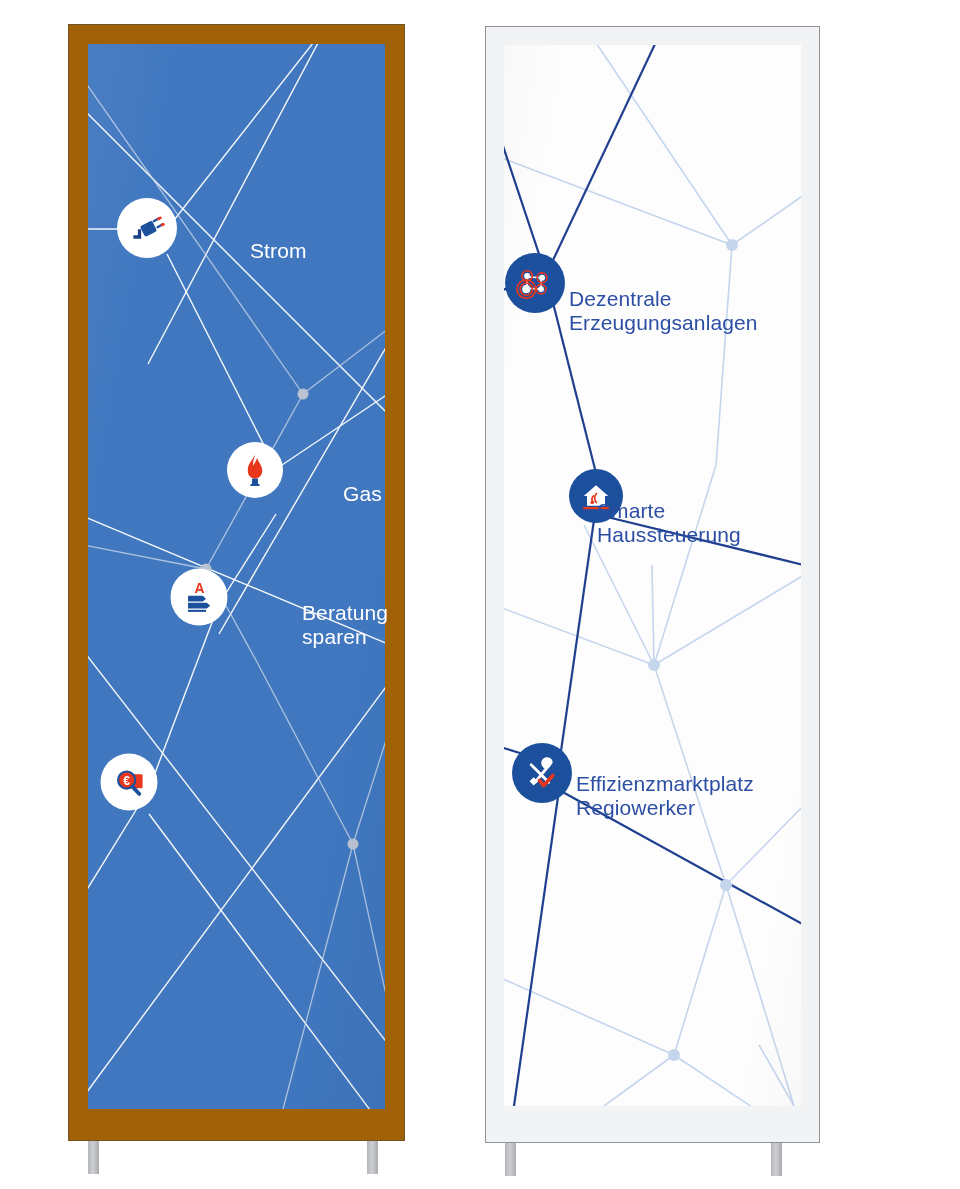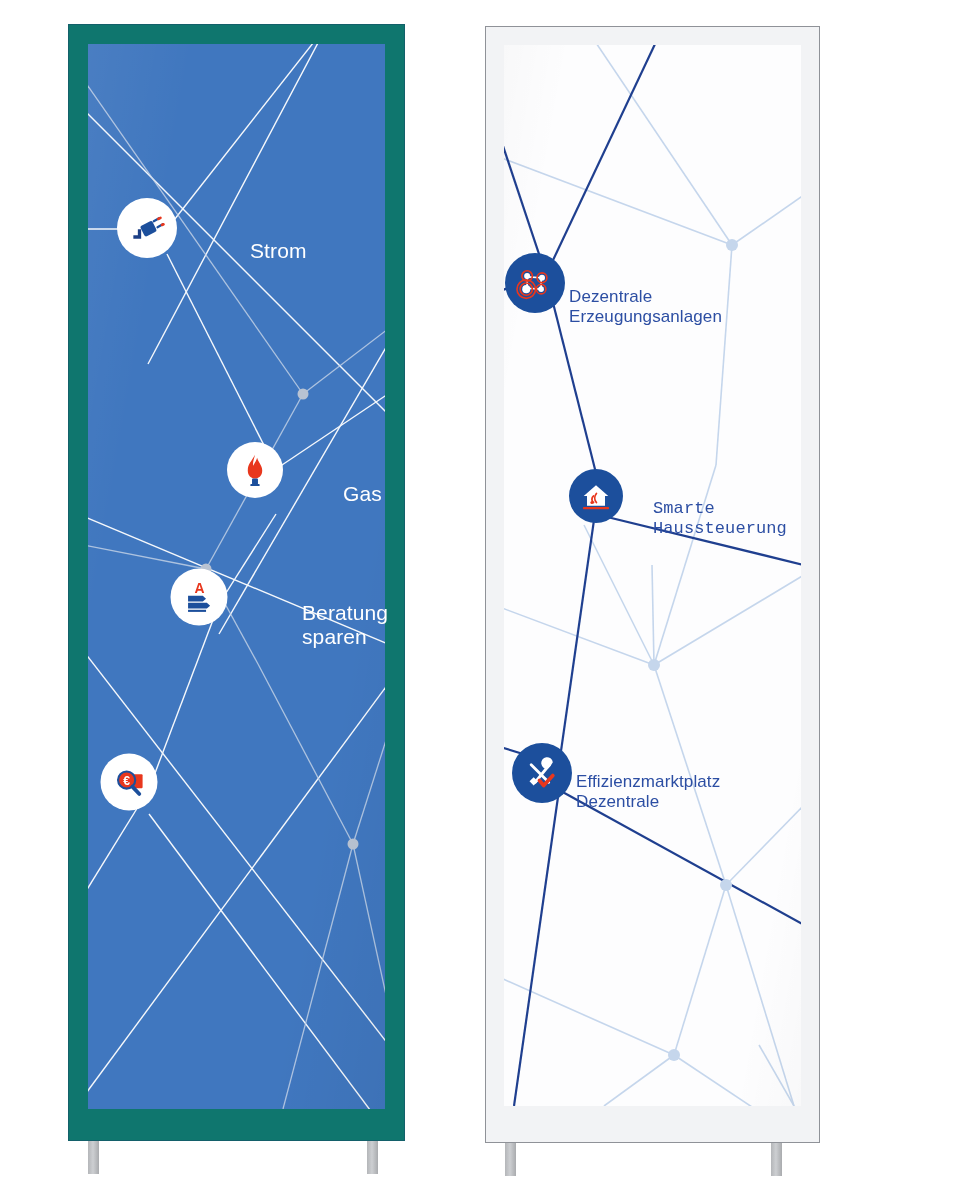--- a/index.html
+++ b/index.html
@@ -23,21 +23,21 @@
   
   .banner {
     position: absolute;
   }
 
   .banner-left {
     left: 68px;
     top: 24px;
     width: 337px;
     height: 1117px;
-    background: #0f766e;
+    background: #a16207;
     box-shadow: inset 0 0 0 1px rgba(28,58,101,.35);
   }
   .banner-left .inner {
     position: absolute;
     left: 20px;
     top: 20px;
     right: 20px;
     bottom: 32px;
     background: #4077bf;
     overflow: hidden;
@@ -104,21 +104,21 @@
     line-height: 1.16;
     font-weight: 400;
     letter-spacing: .1px;
   }
   .label-on-blue {
     color: #ffffff;
     font-size: 21px;
   }
   .label-on-white {
     color: #2c4ea3;
-    font-size: 17px;
+    font-size: 21px;
   }
 </style>
 </head>
 <body>
 
 <div class="stage">
 
   <div class="banner banner-left">
     <div class="inner">
 
@@ -290,41 +290,41 @@
       <svg width="36" height="36" viewBox="0 0 44 44">
         <path d="M22 9 L37 22 L33 22 L33 34 L11 34 L11 22 L7 22 Z" fill="#ffffff"></path>
         <g stroke="#e8371d" stroke-width="2.2" fill="none" stroke-linecap="round">
           <path d="M19 30 A5 5 0 0 1 19 22"></path>
           <path d="M22.5 30 A8.6 8.6 0 0 1 22.5 19"></path>
         </g>
         <circle cx="17" cy="30" r="1.9" fill="#e8371d"></circle>
         <rect x="6" y="35.4" width="32" height="2.8" rx="1" fill="#e8371d"></rect>
       </svg>
     </div>
-    <div class="node-label label-on-white" style="left:652px; top:472px; margin-left:-485px;font-family:Liberation Mono, monospace;">Smarte
+    <div class="node-label label-on-white" style="left:596px; top:472px; margin-left:-485px;">Smarte
 Haussteuerung</div>
 
     <div class="bubble dark" style="left:56px; top:746px; width:60px; height:60px;">
       <svg width="40" height="40" viewBox="0 0 48 48">
 
         <g stroke="#ffffff" stroke-width="3.4" stroke-linecap="round">
           <line x1="11" y1="14" x2="32" y2="35"></line>
         </g>
         <path d="M9 34 L14 29 L19 34 L14 39 Z" fill="#ffffff"></path>
 
         <g stroke="#ffffff" stroke-width="3.6" stroke-linecap="round">
           <line x1="33" y1="14" x2="16" y2="35"></line>
         </g>
         <path d="M37 11 A7 7 0 1 0 31 19 L34 16 Z" fill="#ffffff"></path>
 
         <path d="M21 33 L26 39 L37 27" fill="none" stroke="#e8371d" stroke-width="4.4" stroke-linecap="round" stroke-linejoin="round"></path>
       </svg>
     </div>
     <div class="node-label label-on-white" style="left:575px; top:745px; margin-left:-485px;">Effizienzmarktplatz
-Dezentrale</div>
+Regiowerker</div>
   </div>
 
   <div class="leg" style="left:88px;  top:1141px;"></div>
   <div class="leg" style="left:367px; top:1141px;"></div>
   <div class="leg" style="left:505px; top:1143px;"></div>
   <div class="leg" style="left:771px; top:1143px;"></div>
 
 </div>
 
 </body></html>

